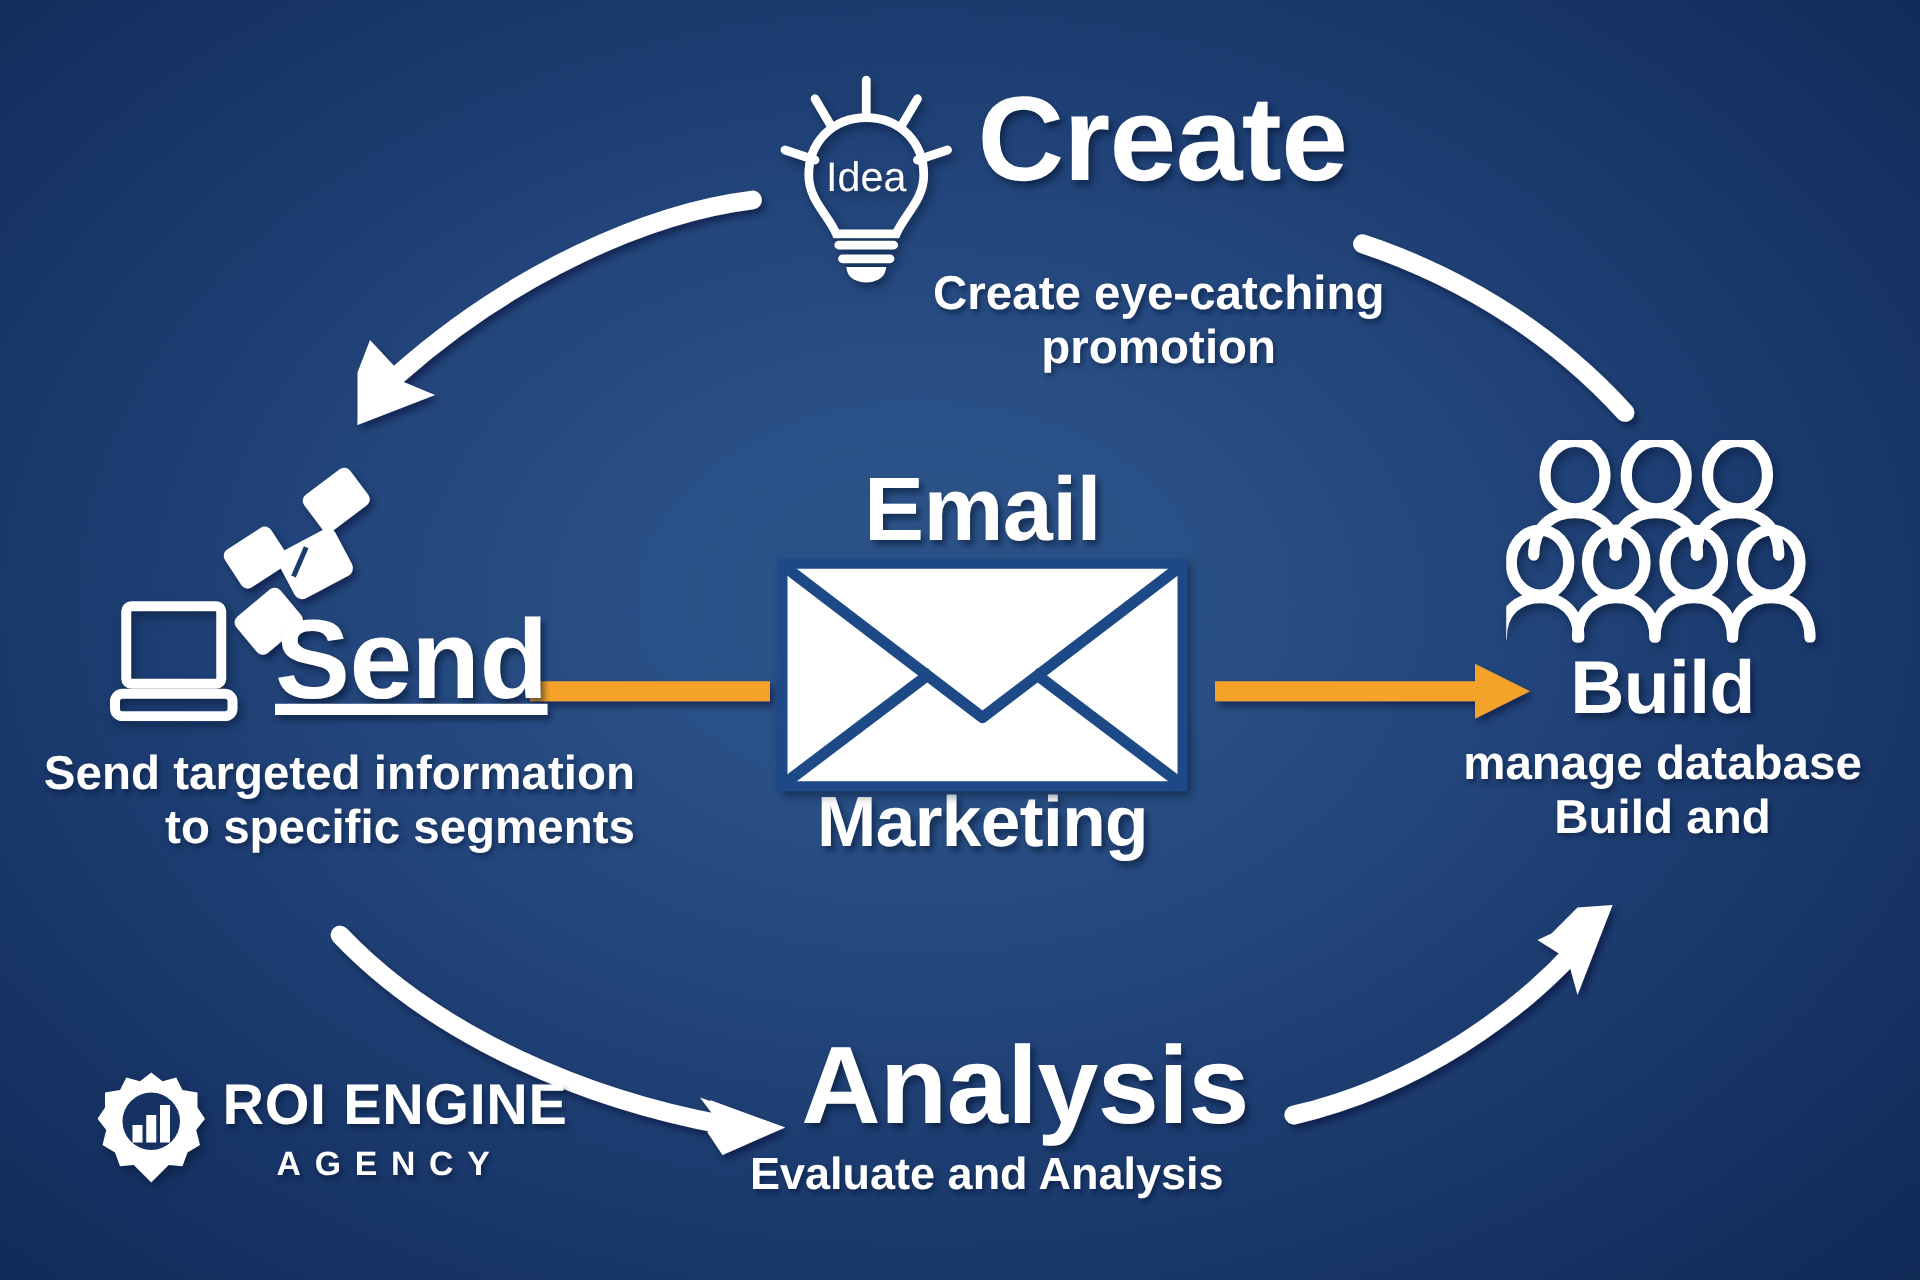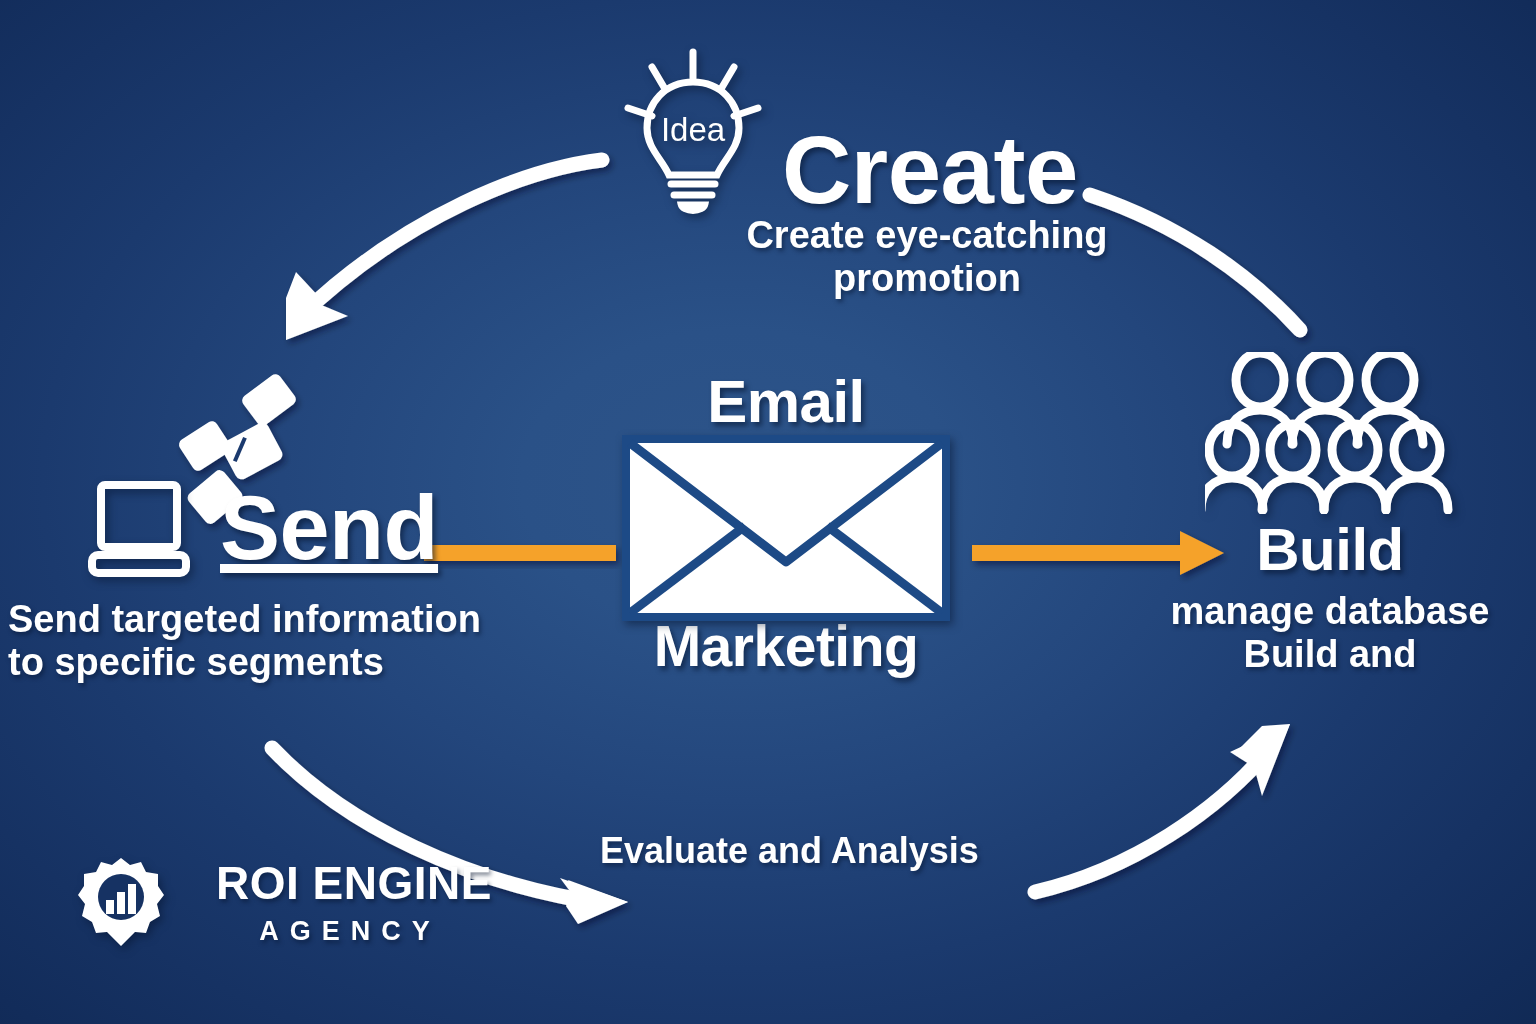--- a/index.html
+++ b/index.html
@@ -52,21 +52,21 @@
   }
 
   
   #create-block {
     left: 608px;
     top: 58px;
     width: 520px;
   }
   #create-row {
     display: flex;
-    align-items: flex-end;
+    align-items: flex-start;
     height: 160px;
     padding-left: 10px;
   }
   #create-title {
     font-size: 96px;
     margin-left: 14px;
     margin-top: 6px;
   }
   #create-sub {
     font-size: 38px;
@@ -87,21 +87,21 @@
     height: 120px;
     padding-left: 78px;
   }
   #send-title {
     font-size: 90px;
     margin-left: 18px;
     text-decoration: underline;
   }
   #send-sub {
     font-size: 38px;
-    text-align: left;
+    text-align: right;
     margin-top: 10px;
   }
 
   
   #build-block {
     left: 1130px;
     top: 352px;
     width: 400px;
   }
   #build-icon-wrap {
@@ -136,40 +136,39 @@
   }
 
   
   #email-block {
     left: 576px;
     top: 372px;
     width: 420px;
     text-align: center;
   }
   #email-word {
-    font-size: 60px;
+    font-size: 72px;
   }
   #marketing-word {
     font-size: 57px;
     margin-top: -6px;
   }
   #envelope-wrap {
     margin-top: 2px;
     margin-bottom: 2px;
     display: flex;
     justify-content: center;
   }
 
   
   #logo-block {
     left: 78px;
     top: 856px;
     display: flex;
     align-items: flex-start;
-    gap: 38px;
   }
   #logo-text {
     margin-left: 14px;
     margin-top: 4px;
   }
   #logo-name {
     font-size: 46px;
     font-weight: bold;
     color: #fff;
     letter-spacing: 0.5px;
@@ -311,20 +310,21 @@
       </svg>
     </div>
     <div class="headline" id="build-title">Build</div>
     <div class="sub" id="build-sub">
       <div>manage database</div>
       <div>Build and</div>
     </div>
   </div>
 
   <div class="node" id="analysis-block">
+    <div class="headline" id="analysis-title">Analysis</div>
     <div class="sub" id="analysis-sub">Evaluate and Analysis</div>
   </div>
 
   <div class="node" id="email-block">
     <div class="headline" id="email-word">Email</div>
     <div id="envelope-wrap">
       <svg width="330" height="188" viewBox="0 0 330 188" class="drop">
         <rect x="5" y="5" width="320" height="178" fill="#ffffff" stroke="#1d4a86" stroke-width="8"></rect>
         <path d="M 9 9 L 165 128 L 321 9" fill="none" stroke="#1d4a86" stroke-width="9" stroke-linejoin="round"></path>
         <path d="M 9 179 L 124 92" fill="none" stroke="#1d4a86" stroke-width="9"></path>

